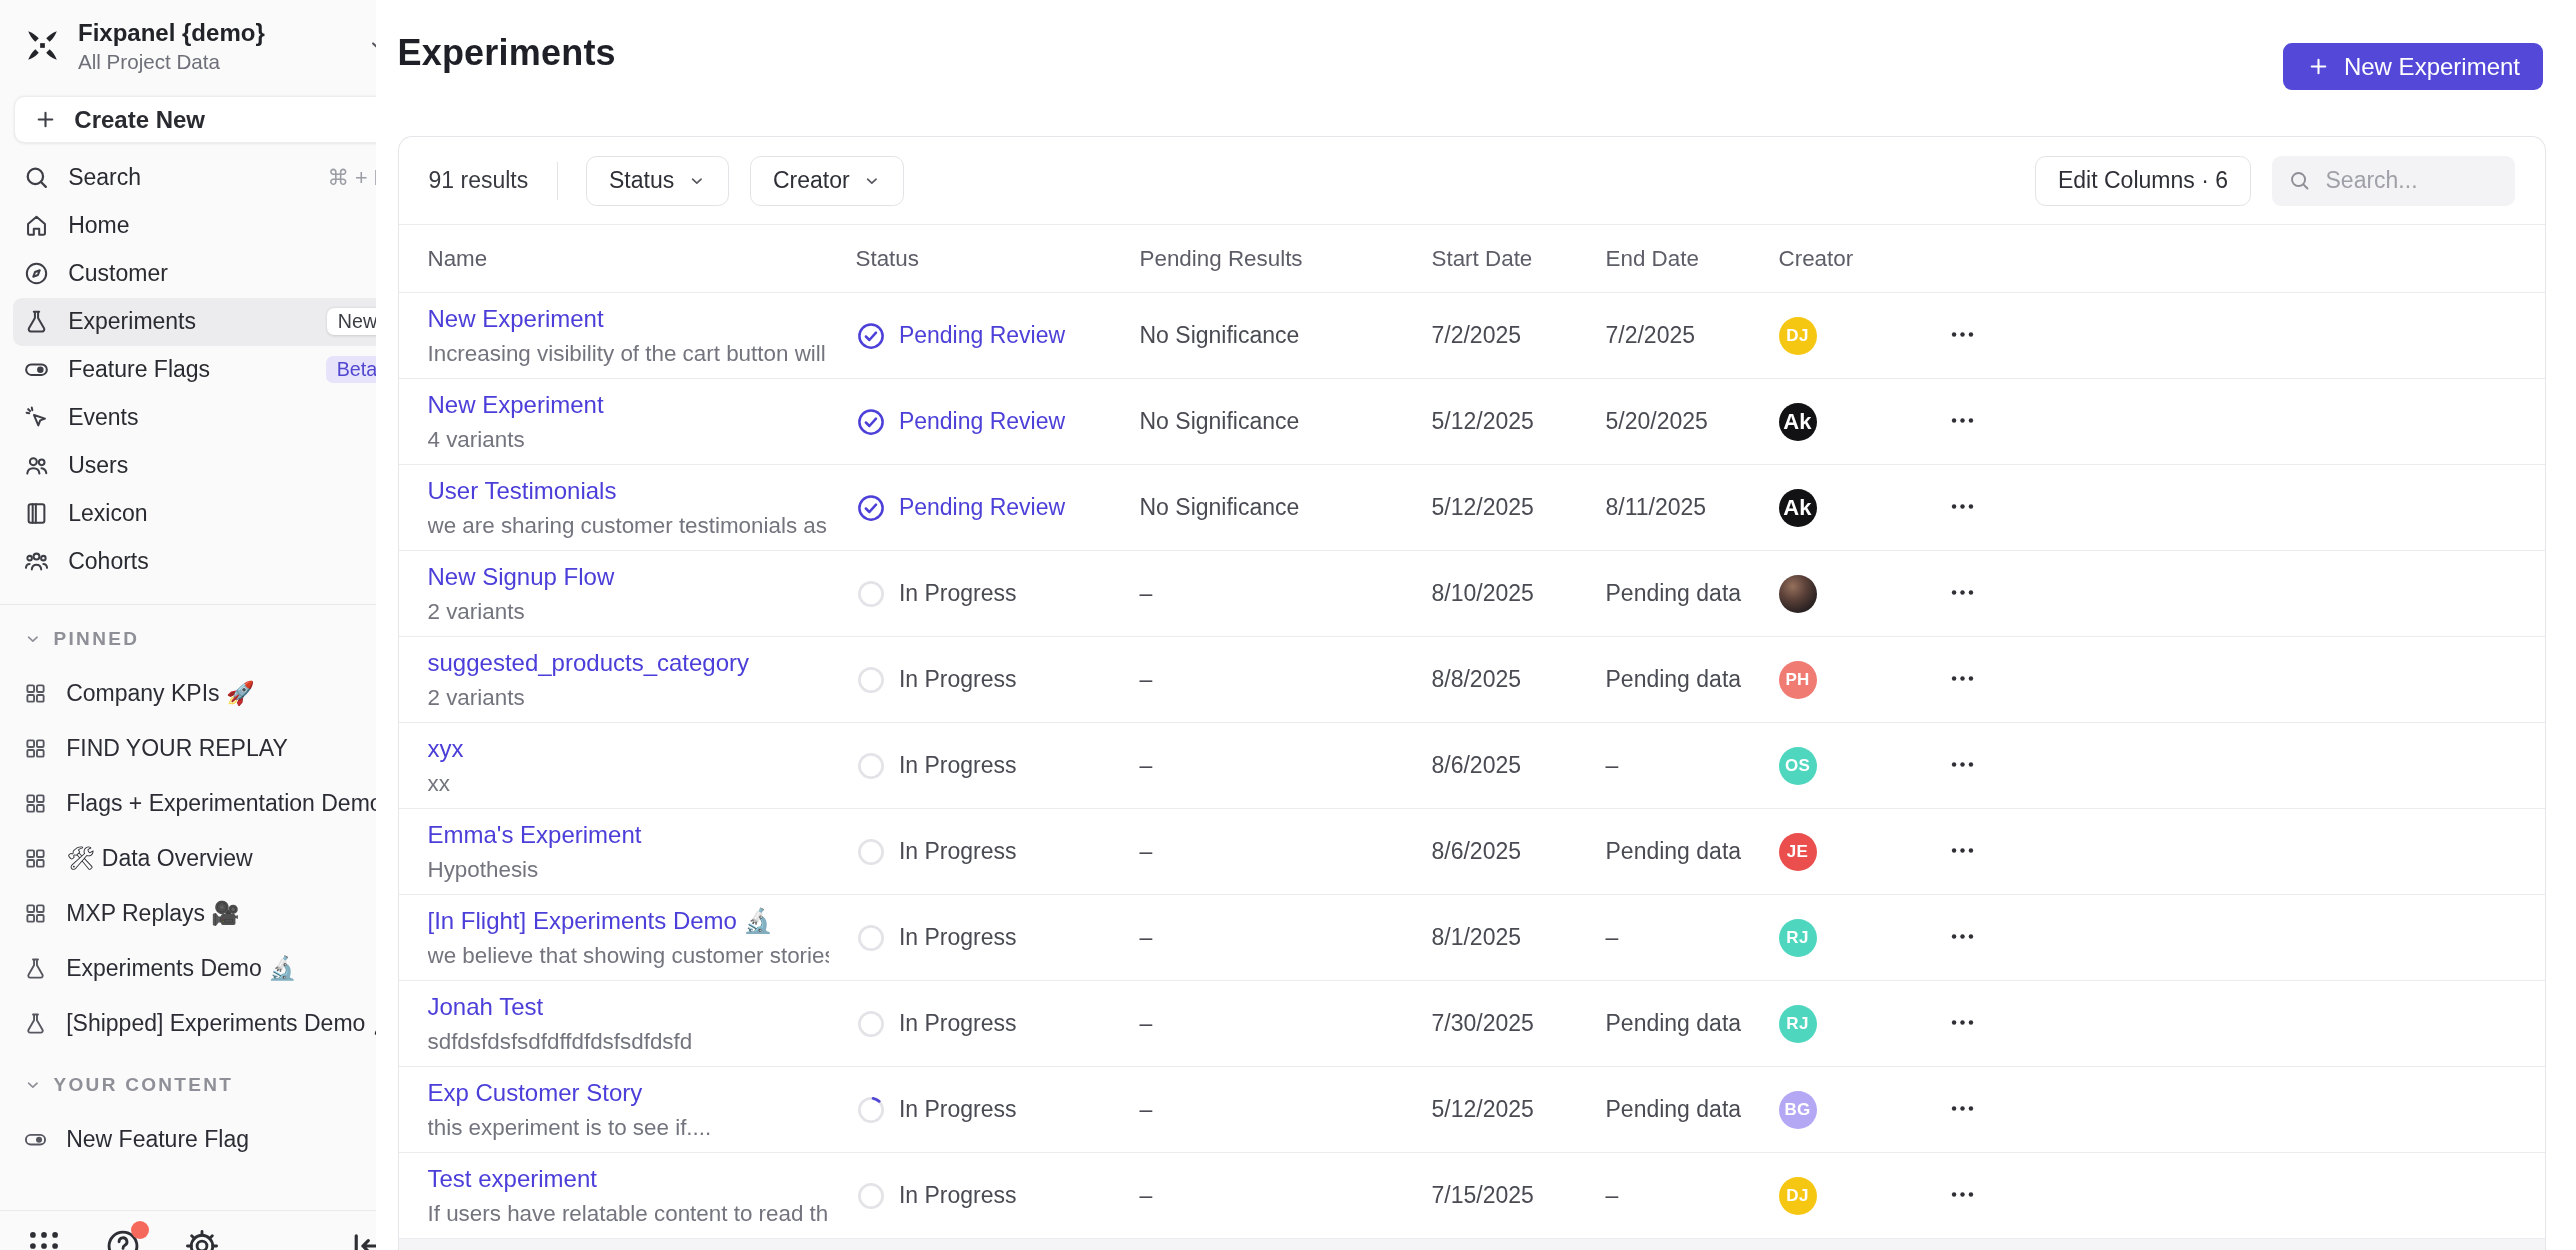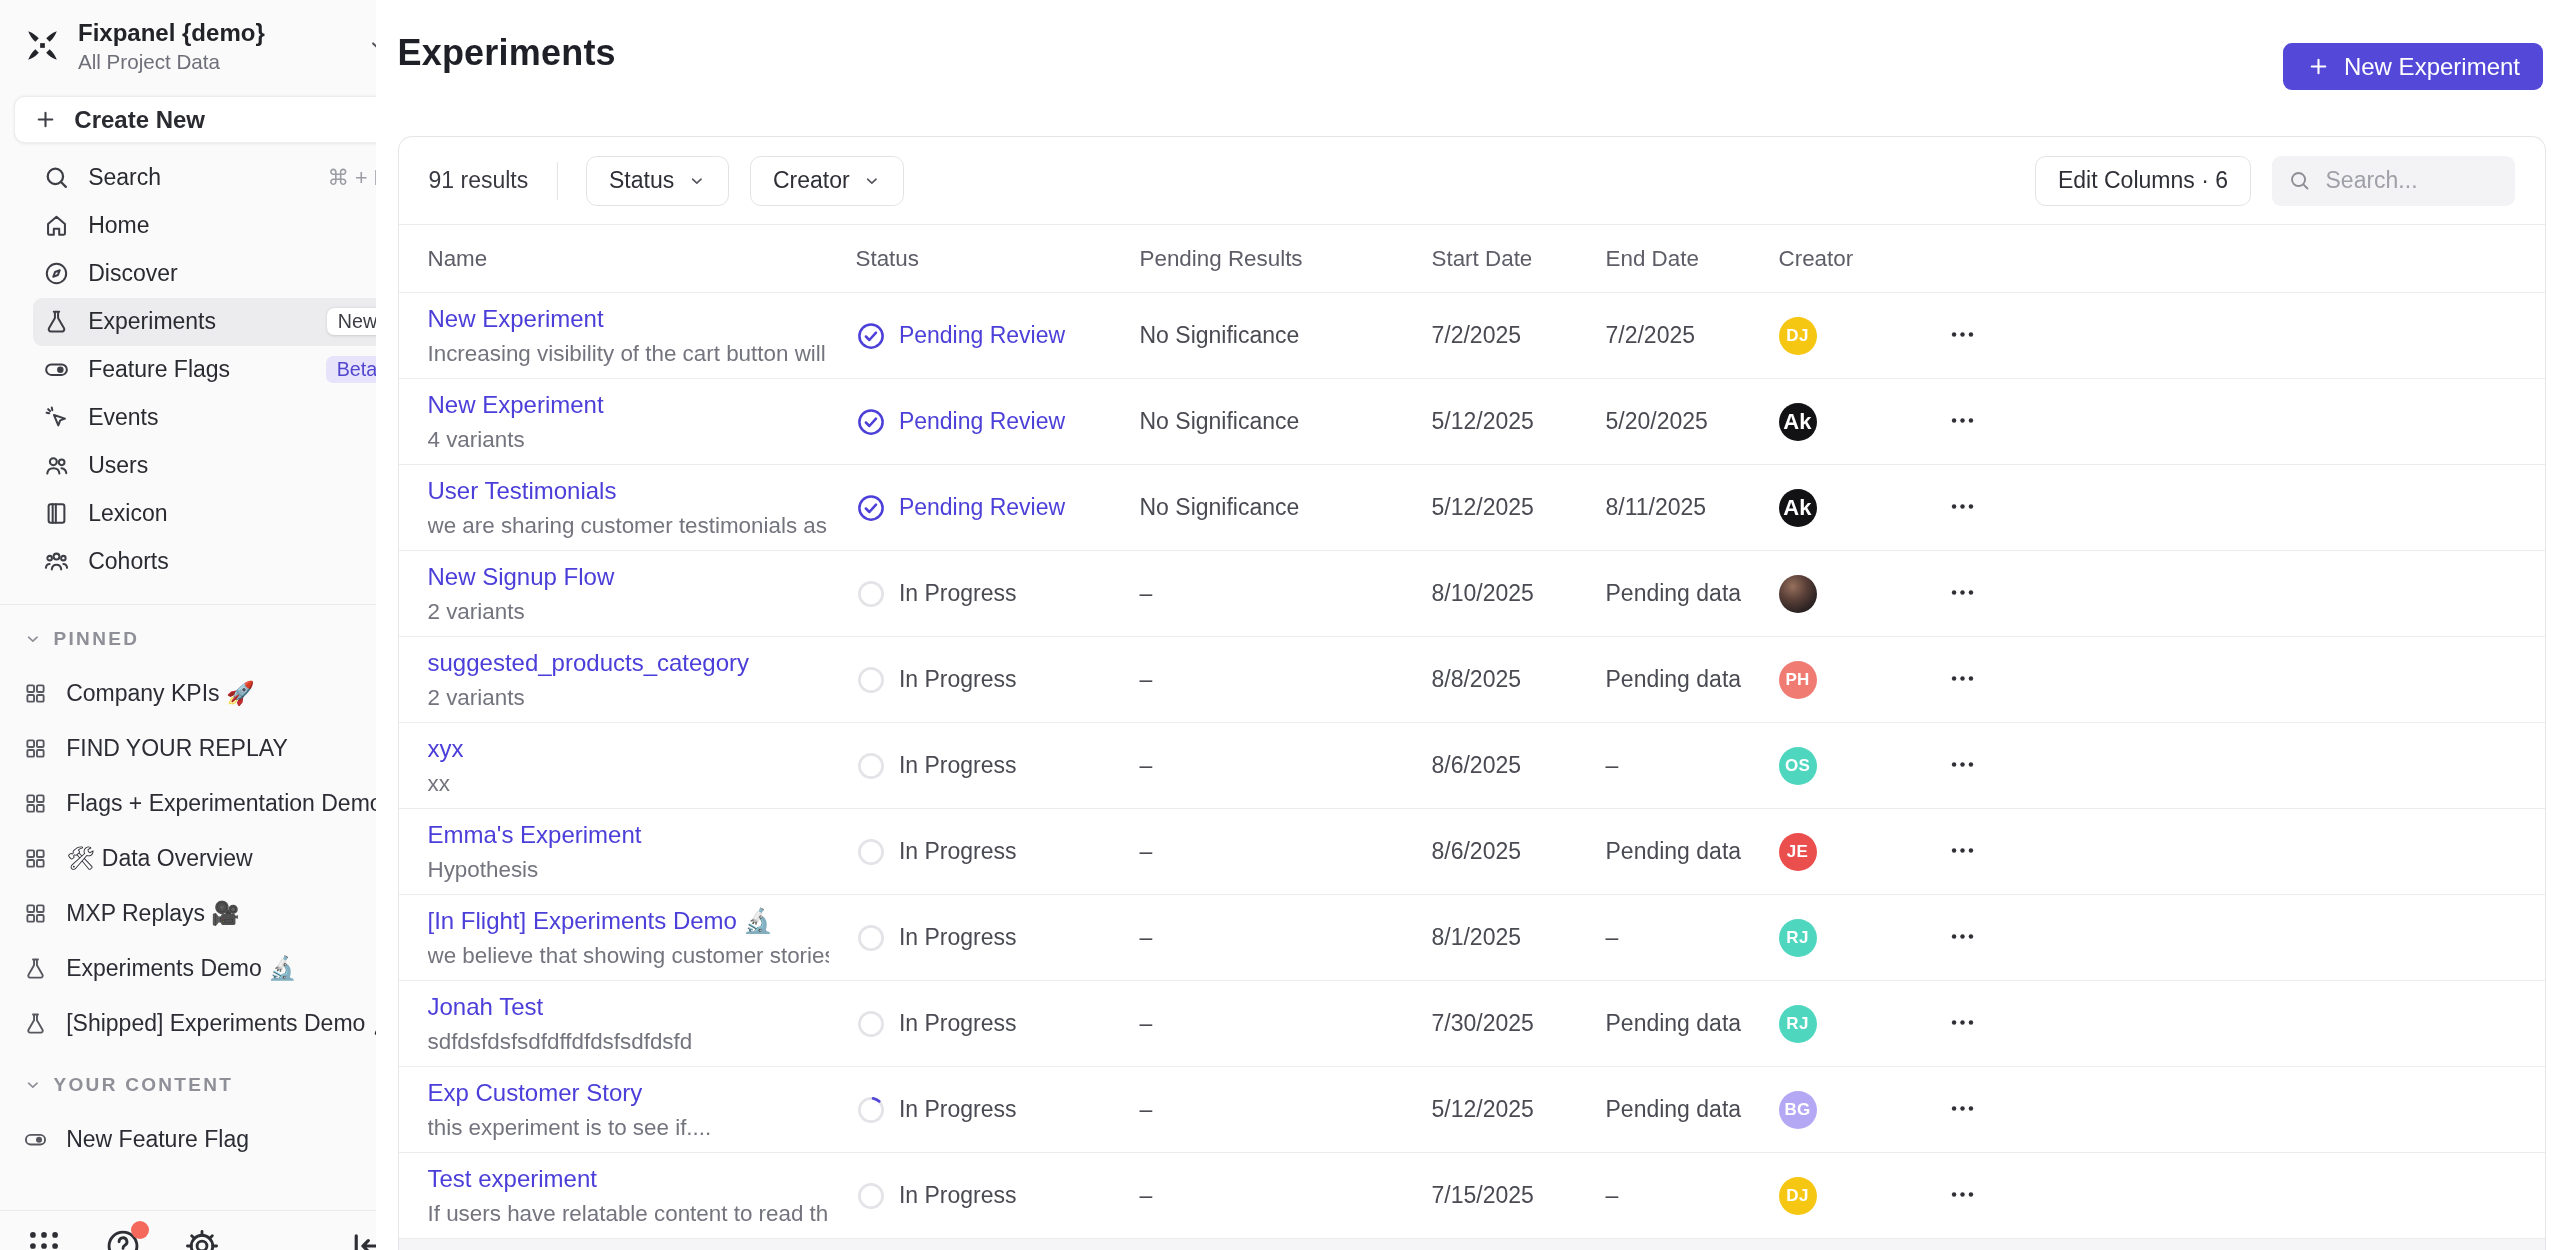--- a/index.html
+++ b/index.html
@@ -25,21 +25,21 @@
   .ws-chevron{width:25px;height:25px;color:#55565e;}
 
   .create-new{
     margin:22.4px 18px 0 14.3px;height:47px;background:#ffffff;border:0.9px solid #ededf0;
     border-radius:10.7px;box-shadow:0 0.9px 2.7px rgba(20,20,30,.08);
     display:flex;align-items:center;gap:16px;padding:0 18px;box-sizing:border-box;
     font-size:24px;font-weight:600;color:#2a2b31;cursor:pointer;
   }
   .create-new .icon{width:25px;height:25px;}
 
-  .nav{margin-top:10.7px;padding-left:20px;}
+  .nav{margin-top:10.7px;}
   .nav-item{
     height:48px;margin:0 12.5px;padding:0 10.7px;border-radius:9px;
     display:flex;align-items:center;gap:18px;cursor:pointer;
     font-size:23px;font-weight:500;color:#2a2b31;white-space:nowrap;
   }
   .nav-item.active{background:#ececee;}
   .nav-item .icon{width:27px;height:27px;}
   .nav-accessory{margin-left:auto;font-size:21.5px;color:#9b9ca4;font-weight:400;}
   .badge{margin-left:auto;font-size:19.7px;border-radius:7.2px;padding:3.6px 10.7px;line-height:1;font-weight:500;}
   .badge-new{background:#ffffff;color:#3c3d44;box-shadow:0 0.9px 2.7px rgba(20,20,30,.15);}
@@ -202,21 +202,21 @@
 
       </div>
 
       <div class="nav-item">
         <span class="icon">
           <svg viewBox="0 0 24 24" fill="none" stroke="currentColor" stroke-width="1.8" stroke-linecap="round" stroke-linejoin="round">
             <circle cx="12" cy="12" r="8.6"></circle>
             <path d="M14.9 9.1l-1.6 4.2-4.2 1.6 1.6-4.2z"></path>
           </svg>
         </span>
-        <span>Discover</span>
+        <span>Customer</span>
 
       </div>
 
       <div class="nav-item active">
         <span class="icon">
           <svg viewBox="0 0 24 24" fill="none" stroke="currentColor" stroke-width="1.8" stroke-linecap="round" stroke-linejoin="round">
             <path d="M9.6 3.4h4.8M10.6 3.4v5.4L5.3 18a1.9 1.9 0 0 0 1.7 2.8h10a1.9 1.9 0 0 0 1.7-2.8L13.4 8.8V3.4"></path>
           </svg>
         </span>
         <span>Experiments</span>

